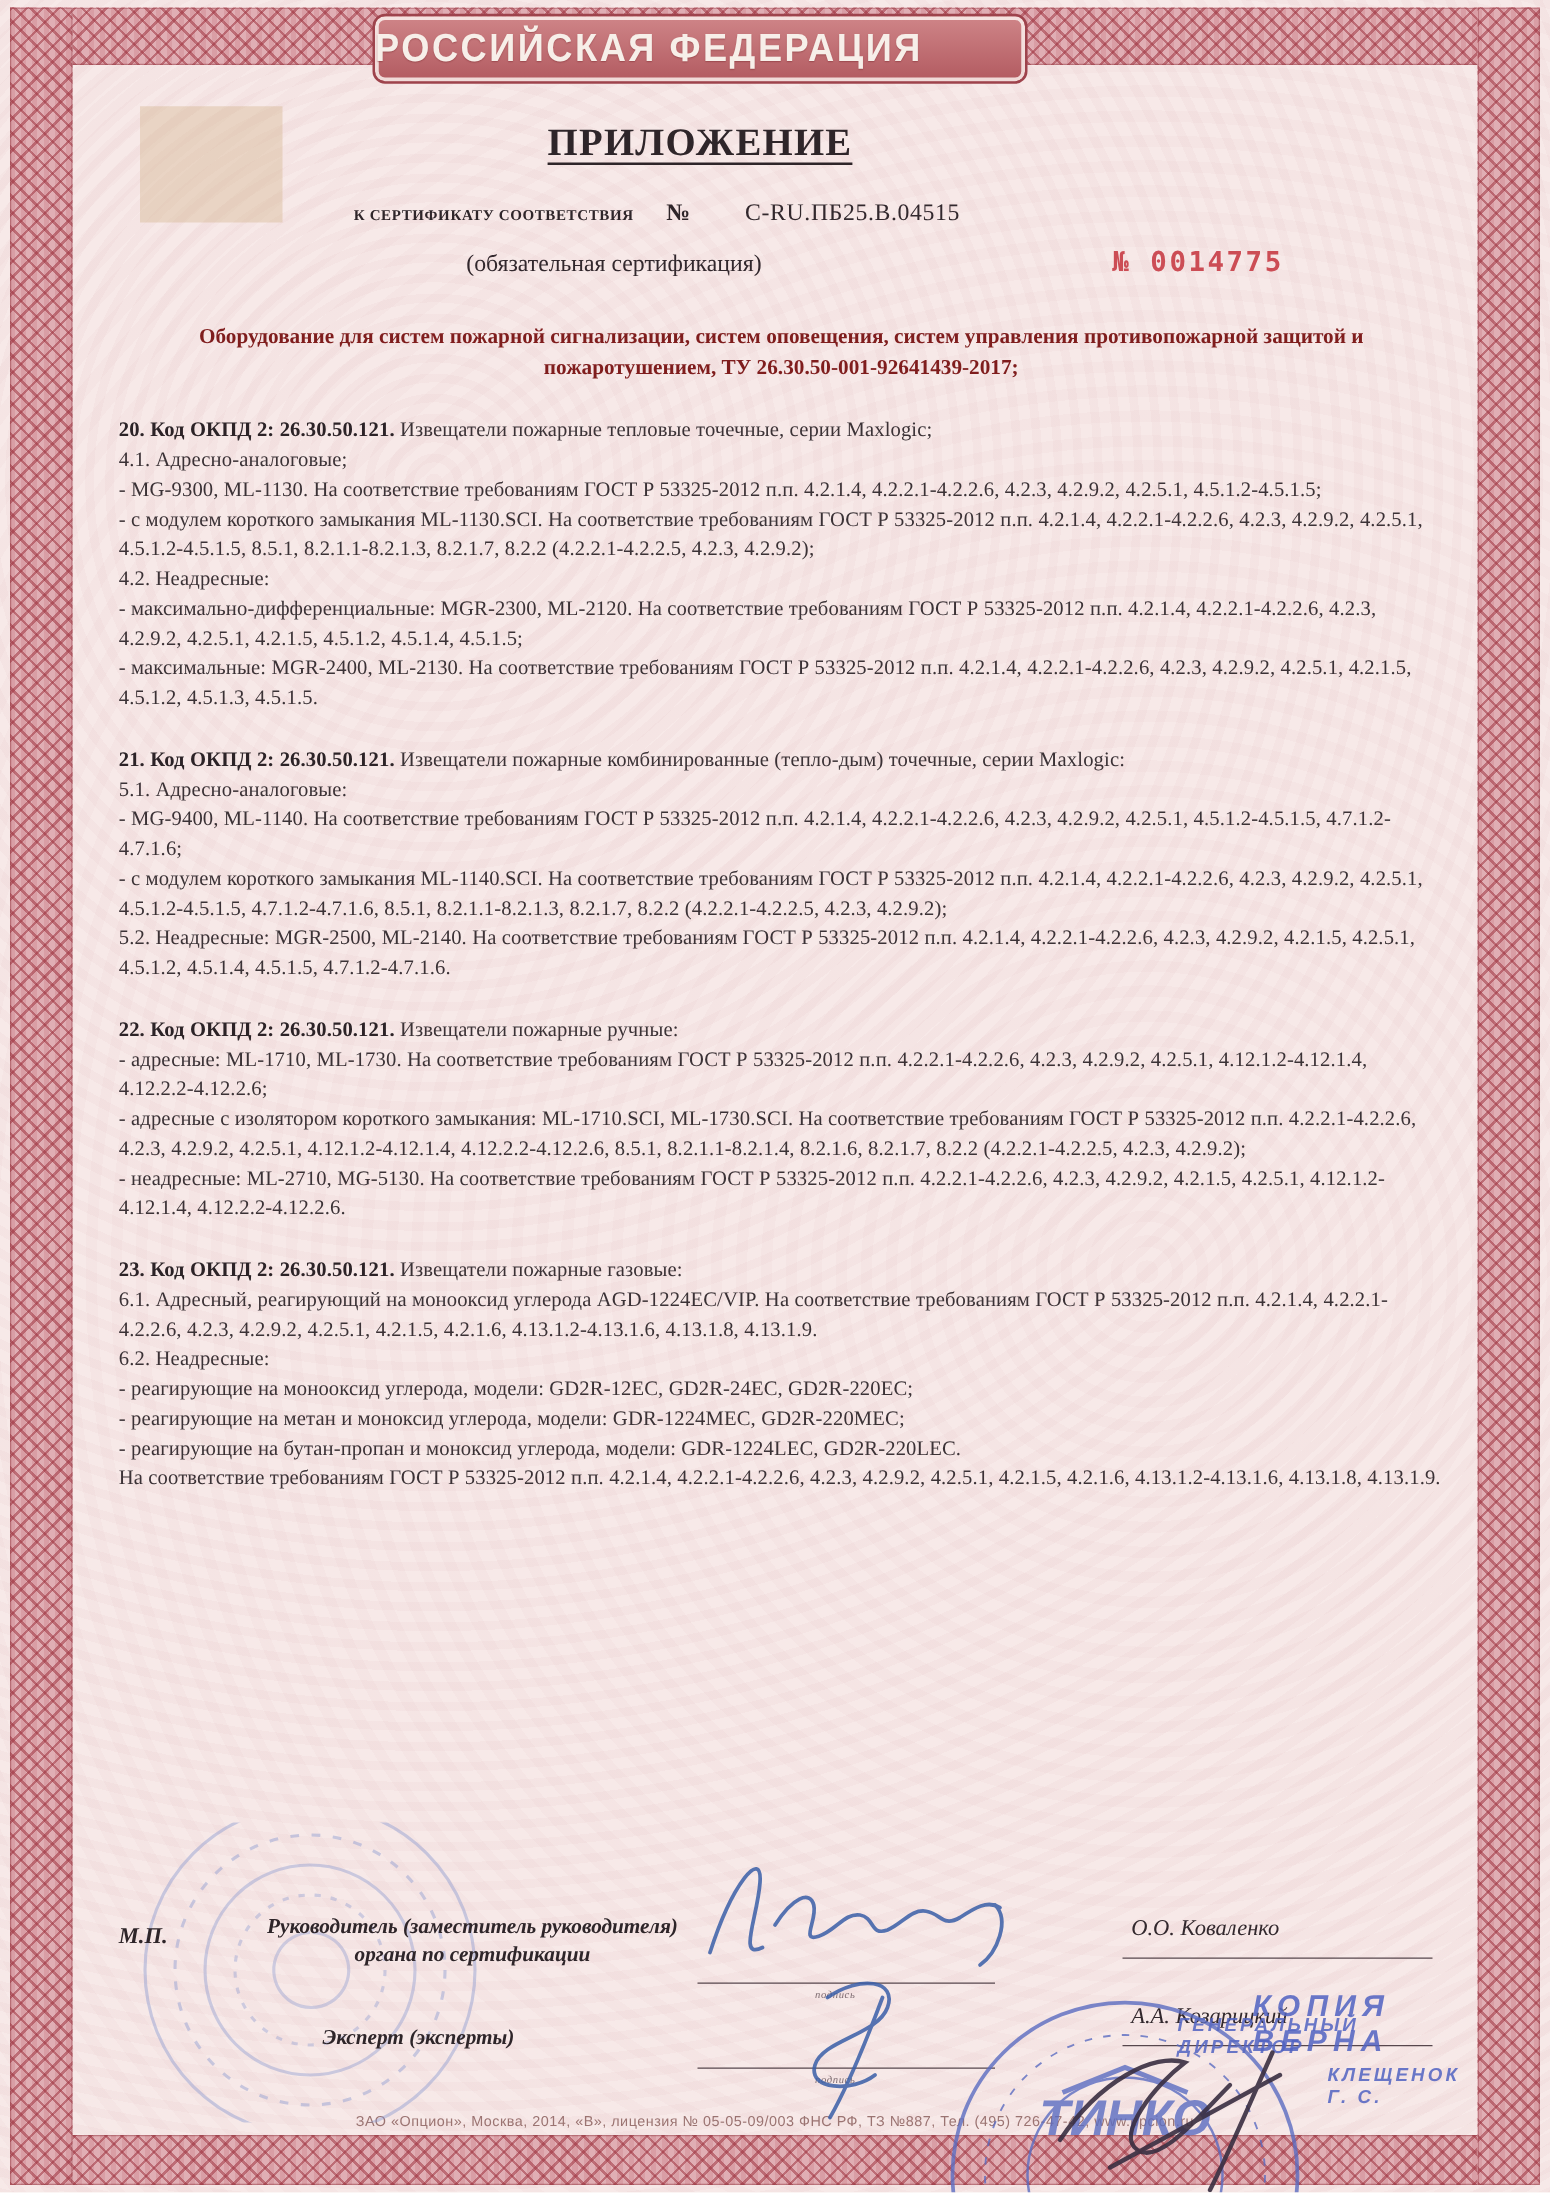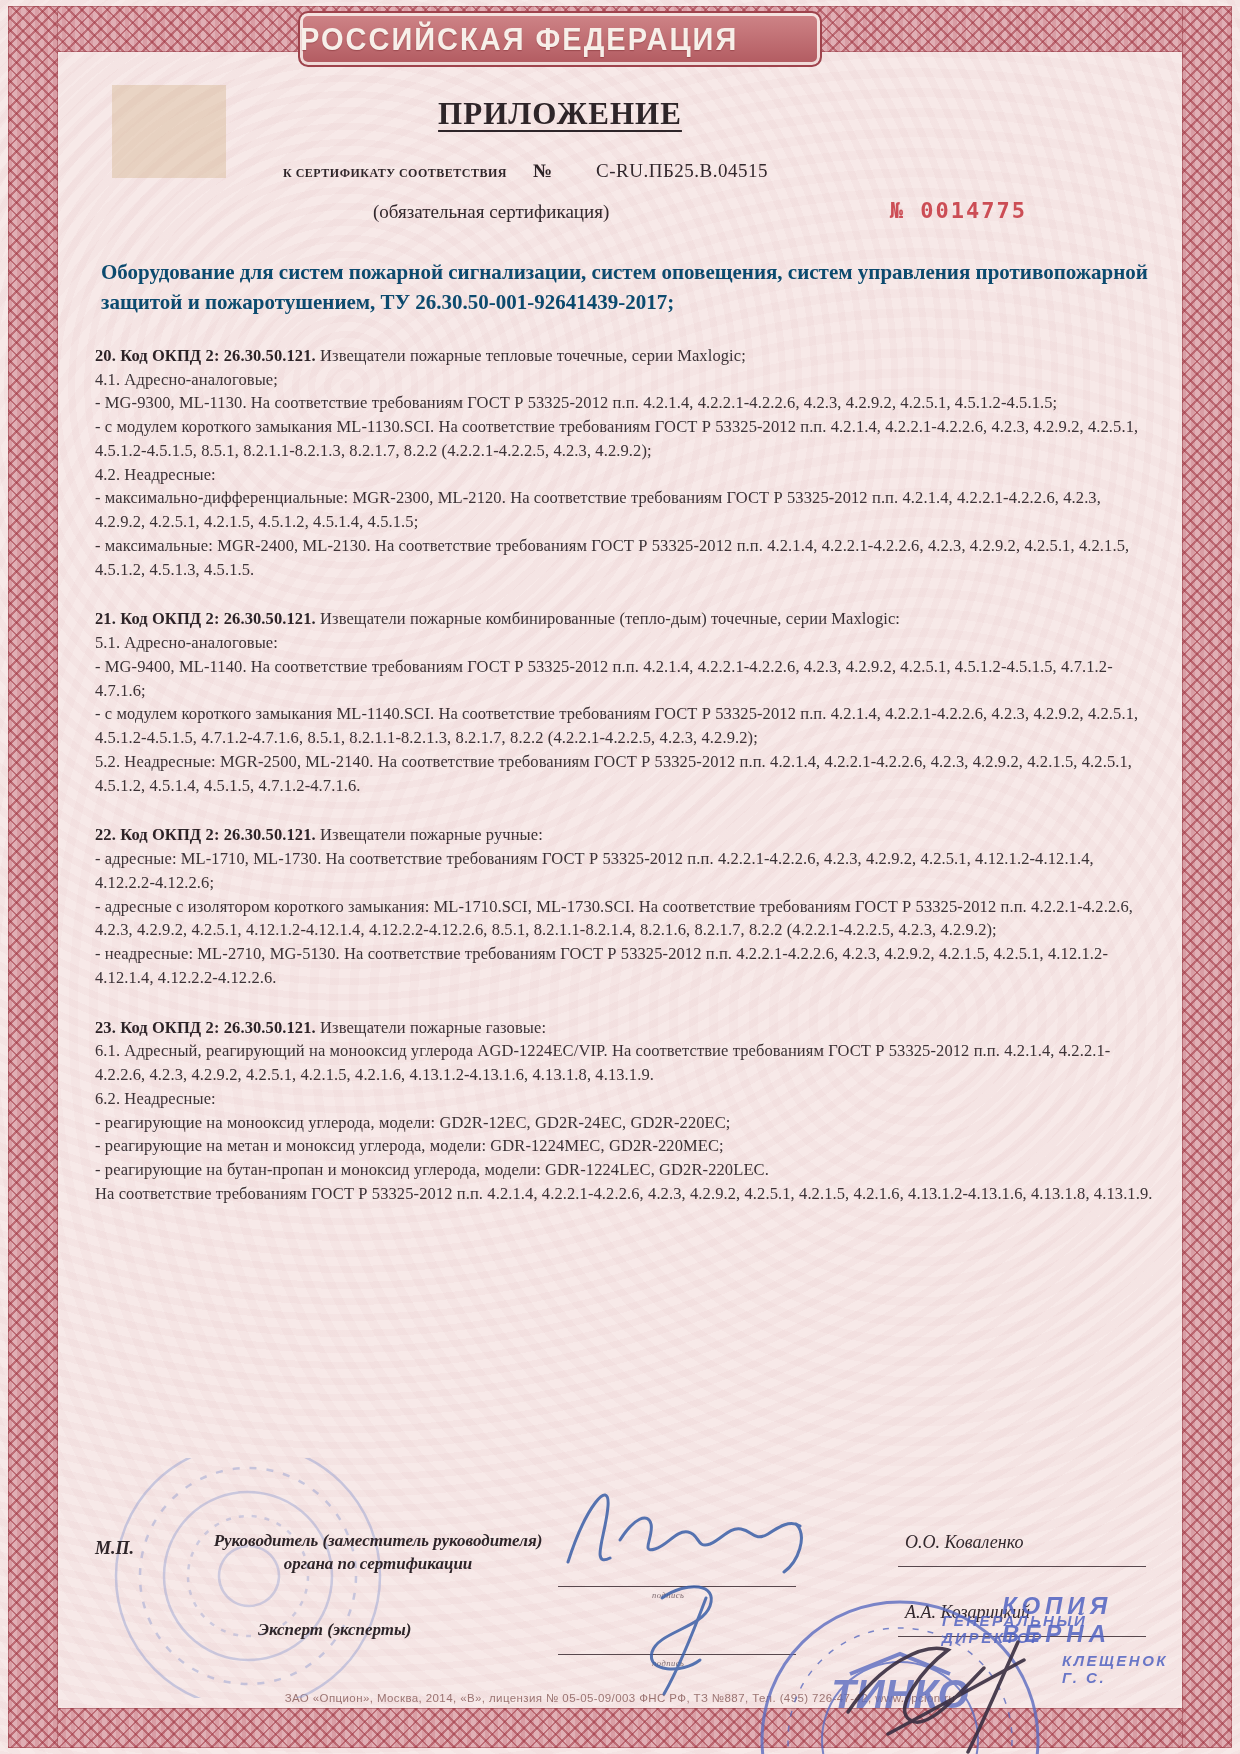--- a/index.html
+++ b/index.html
@@ -56,22 +56,22 @@
   .num-sign{margin-left:26px;font-size:19px;font-weight:bold;color:#2e2529;}
   .cert-number{margin-left:44px;font-size:19px;letter-spacing:.5px;color:#32282d;}
   .certtype-row{display:flex;align-items:baseline;margin-top:16px;}
   .cert-type{margin-left:278px;font-size:19px;color:#32282d;}
   .blank-number{
     margin-left:auto;margin-right:128px;
     font-family:"DejaVu Sans Mono",monospace;font-size:22px;font-weight:bold;
     letter-spacing:2px;color:#cc4d55;
   }
   .intro{
-    margin:34px 6px 0 6px;text-align:left;font-weight:bold;
-    font-size:21px;line-height:1.45;color:#0c4a6e;
+    margin:34px 6px 0 6px;text-align:center;font-weight:bold;
+    font-size:17px;line-height:1.45;color:#7f1d1d;
   }
   .section{margin-top:26px;}
   .section p{margin:0;font-size:16.5px;line-height:1.44;letter-spacing:.1px;}
   .sec-head b{color:#2c2327;}
   
   .sig-area{position:absolute;z-index:3;left:0;top:1380px;width:1080px;height:374px;font-style:italic;}
   .stamp-spiral{position:absolute;left:98px;top:78px;opacity:.55;}
   .mp-label{position:absolute;left:95px;top:158px;font-size:18px;font-weight:bold;color:#2e2529;}
   .role1{position:absolute;left:188px;top:150px;width:380px;text-align:center;
     font-size:17px;font-weight:bold;line-height:1.35;color:#2e2529;}

